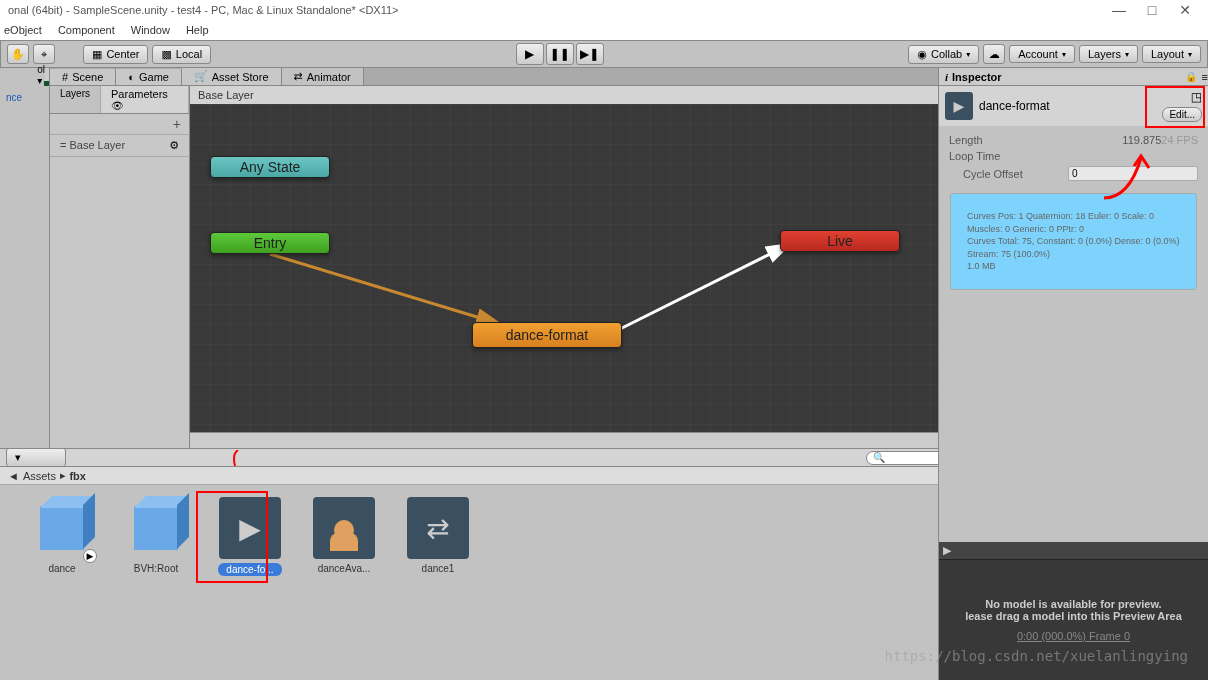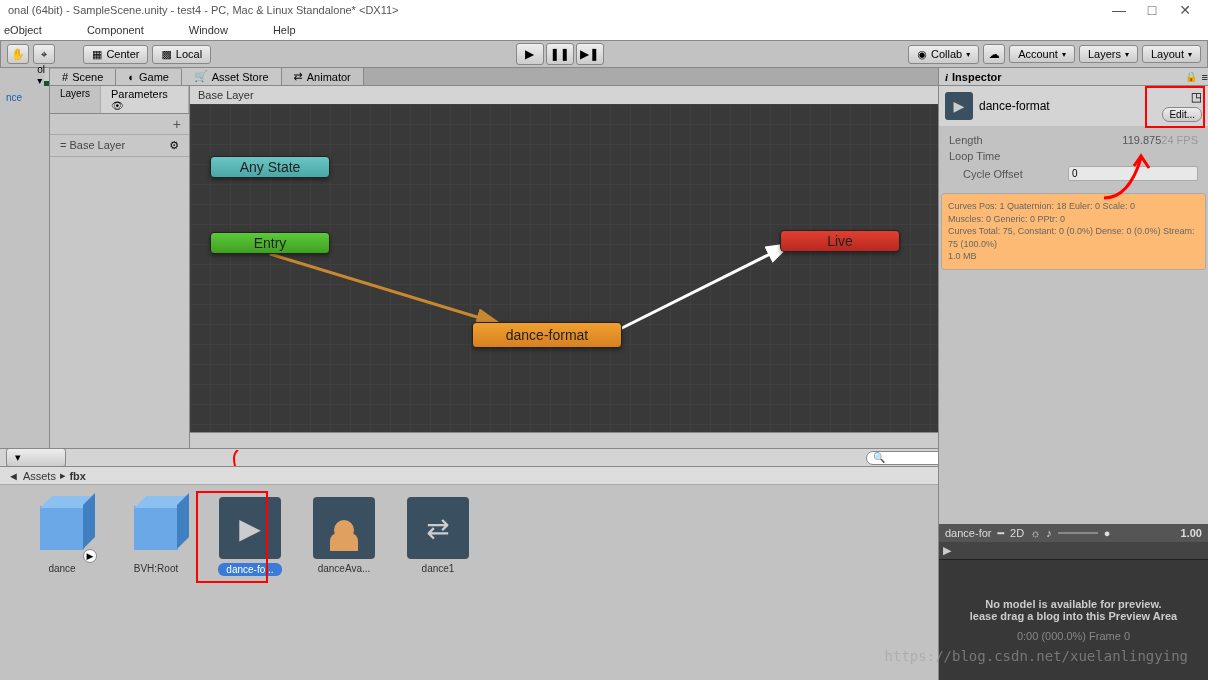--- a/index.html
+++ b/index.html
@@ -1,20 +1,20 @@
 <!DOCTYPE html>
 <html><head>
 <meta charset="utf-8">
 <style>
 * { margin: 0; padding: 0; box-sizing: border-box; font-family: Arial, sans-serif; font-size: 11px; }
 body { background: #fff; width: 1208px; height: 680px; overflow: hidden; position: relative; }
 .titlebar { height: 20px; display: flex; align-items: center; padding: 0 8px; background: #fff; color: #555; }
 .titlebar .title { flex: 1; }
 .titlebar .controls span { display: inline-block; width: 30px; text-align: center; font-size: 14px; }
-.menubar { height: 20px; display: flex; align-items: center; padding-left: 4px; background: #fff; color: #333; gap: 29px; }
+.menubar { height: 20px; display: flex; align-items: center; padding-left: 4px; background: #fff; color: #333; }
 .menubar span { margin-right: 16px; }
 .toolbar { height: 28px; background: #c2c2c2; border: 1px solid #888; display: flex; align-items: center; padding: 0 6px; gap: 4px; }
 .btn { background: linear-gradient(#eee,#ccc); border: 1px solid #888; border-radius: 3px; padding: 2px 8px; font-size: 11px; display: inline-flex; align-items: center; gap: 4px; }
 .btn.icon { width: 22px; height: 20px; justify-content: center; padding: 0; }
 .flex-spacer { flex: 1; }
 .play-controls { display: flex; gap: 2px; }
 .play-controls .btn { width: 28px; height: 22px; justify-content: center; font-size: 12px; }
 .main-area { display: flex; height: 380px; }
 .left-strip { width: 50px; background: #c2c2c2; border-right: 1px solid #888; }
 .left-strip .hdr { height: 18px; background: #ccc; border-bottom: 5px solid #14532d; display: flex; align-items: center; justify-content: flex-end; padding-right: 4px; font-size: 10px; margin-left: 44px; }
@@ -59,21 +59,21 @@
 .red-box { position: absolute; border: 2px solid red; pointer-events: none; }
 .inspector { position: absolute; right: 0; top: 68px; width: 270px; bottom: 0; background: #c2c2c2; border-left: 1px solid #888; display: flex; flex-direction: column; }
 .insp-tab { height: 18px; background: #ccc; border-bottom: 1px solid #888; display: flex; align-items: center; padding-left: 6px; font-size: 11px; font-weight: bold; gap: 4px; }
 .insp-header { padding: 6px; display: flex; align-items: center; gap: 6px; background: #d4d4d4; position: relative; }
 .insp-play-icon { width: 28px; height: 28px; background: #3a5060; border-radius: 3px; display: flex; align-items: center; justify-content: center; color: #ccc; font-size: 14px; }
 .insp-edit { position: absolute; right: 6px; bottom: 4px; border: 1px solid #888; background: linear-gradient(#eee,#ccc); padding: 1px 6px; font-size: 10px; border-radius: 7px; }
 .insp-props { padding: 6px 10px; font-size: 10px; color: #555; }
 .insp-row { display: flex; padding: 2px 0; align-items: center; }
 .insp-row .lbl { flex: 1; }
 .insp-row input[type=text] { width: 130px; background: #e8e8e8; border: 1px solid #aaa; border-radius: 2px; padding: 1px 3px; font-size: 10px; }
-.insp-stats { margin: 4px 2px; padding: 6px; background: #fdba74; border: 1px solid #aaa; border-radius: 3px; font-size: 9px; color: #666; line-height: 1.4; }
+.insp-stats { margin: 4px 11px; padding: 16px; background: #7dd3fc; border: 1px solid #aaa; border-radius: 3px; font-size: 9px; color: #666; line-height: 1.4; }
 .preview { margin-top: auto; background: #383838; color: #ddd; }
 .preview-hdr { height: 18px; background: #555; display: flex; align-items: center; padding: 0 6px; gap: 6px; font-size: 10px; }
 .preview-hdr .spd { margin-left: auto; font-weight: bold; }
 .preview-body { height: 120px; display: flex; flex-direction: column; align-items: center; justify-content: center; background: #383838; font-size: 10px; color: #ccc; text-align: center; padding: 4px; }
 .preview-play { width: 100%; height: 18px; background: #444; border-bottom: 1px solid #222; display: flex; align-items: center; padding-left: 4px; }
 .watermark { position: absolute; bottom: 16px; right: 20px; color: rgba(160,160,160,0.6); font-size: 14px; font-family: monospace; }
 .tri { font-size: 8px; }
 .info-icon { font-weight: bold; font-style: italic; font-family: serif; }
 .lock-icon { font-size: 10px; }
 </style>
@@ -260,34 +260,24 @@
   <svg width="60" height="60" style="position:absolute;left:160px;top:80px;">
     <path d="M5 50 Q 30 50 42 10" stroke="red" stroke-width="3" fill="none"></path>
     <path d="M35 18 L 42 8 L 50 20" stroke="red" stroke-width="3" fill="none"></path>
   </svg>
   <div class="insp-stats" style="white-space:pre-line;">Curves Pos: 1 Quaternion: 18 Euler: 0 Scale: 0
 Muscles: 0 Generic: 0 PPtr: 0
 Curves Total: 75, Constant: 0 (0.0%) Dense: 0 (0.0%) Stream: 75 (100.0%)
 1.0 MB</div>
 
   <div class="preview">
-    <div class="preview-hdr">
-      <span>dance-for</span>
-      <span>━</span>
-      <span>2D</span>
-      <span>☼</span>
-      <span>♪</span>
-      <span style="width:40px;height:2px;background:#888;display:inline-block;"></span>
-      <span>●</span>
-      <span class="spd">1.00</span>
-    </div>
     <div class="preview-play">
       <span style="color:#ccc;">▶</span>
     </div>
     <div class="preview-body">
       <b>No model is available for preview.</b>
-      <b>lease drag a blog into this Preview Area</b>
-      <span style="margin-top:8px;color:#888;">0:00 (000.0%) Frame 0</span>
+      <b>lease drag a model into this Preview Area</b>
+      <span style="margin-top:8px;color:#888;text-decoration:underline;">0:00 (000.0%) Frame 0</span>
     </div>
   </div>
 </div>
 
 <div class="watermark">https://blog.csdn.net/xuelanlingying</div>
 
 </body></html>

